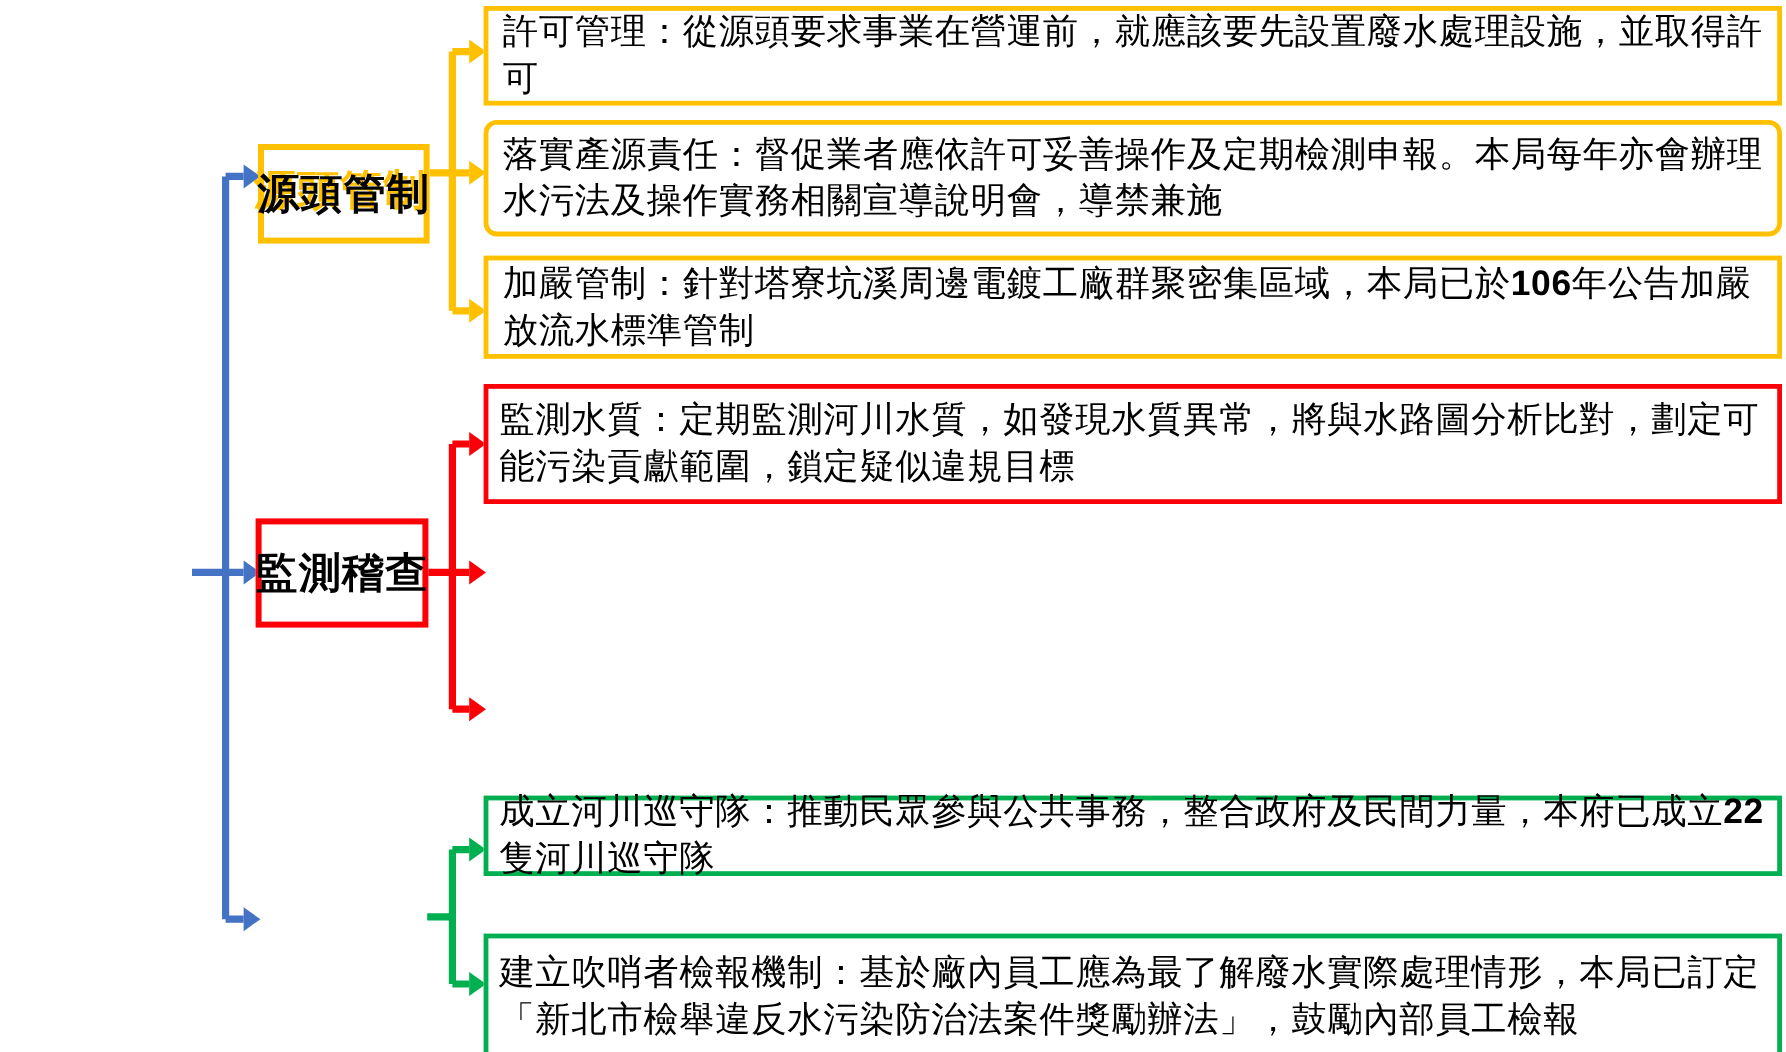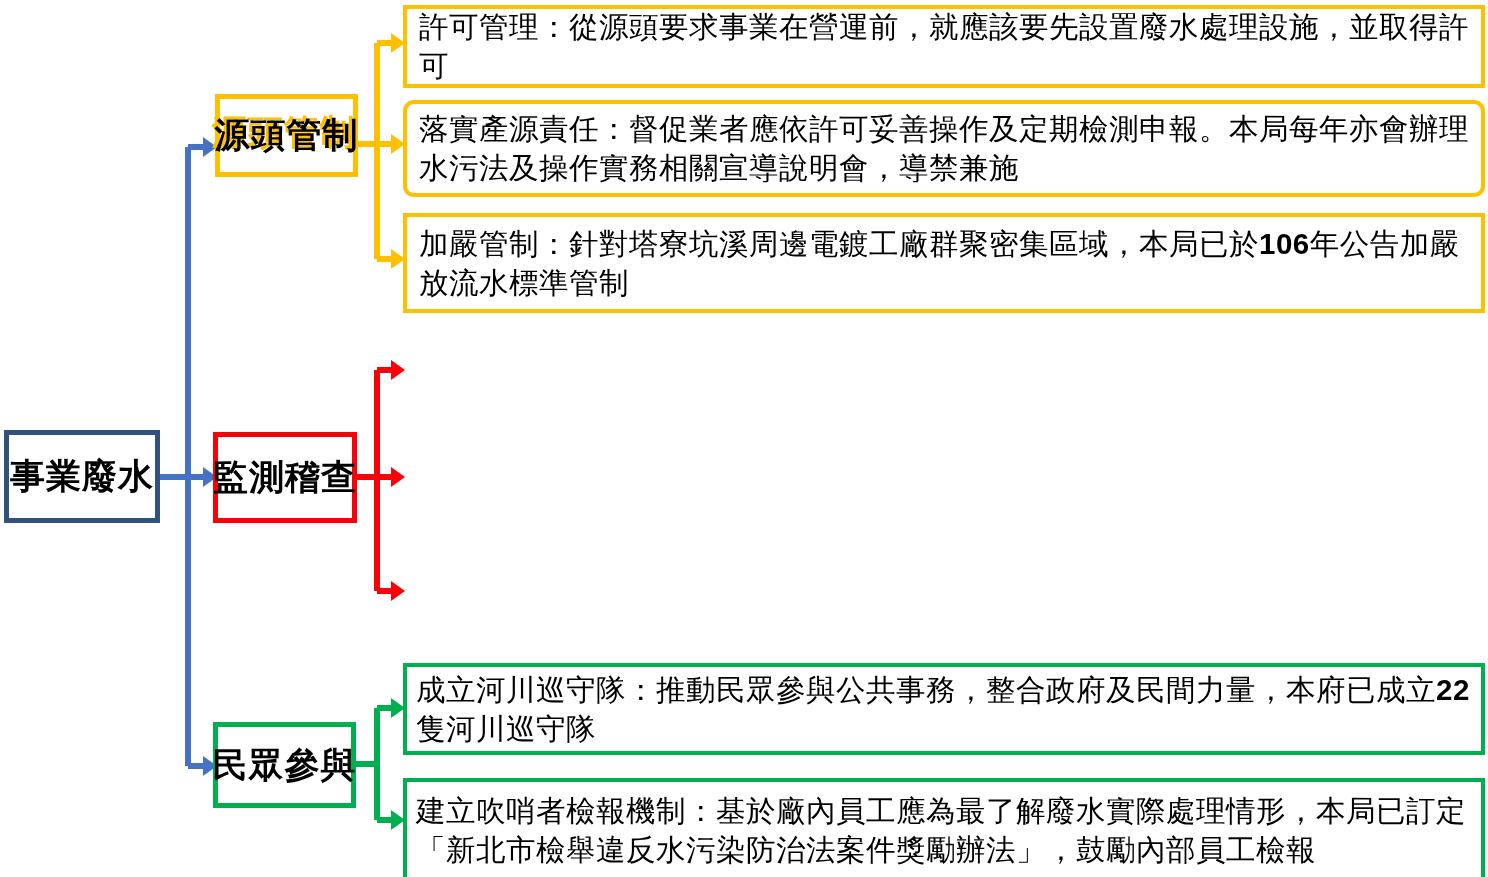--- a/index.html
+++ b/index.html
@@ -26,21 +26,21 @@
     position:absolute;
     background:#fff;
     display:flex;align-items:center;justify-content:center;
     box-sizing:border-box;
     font-weight:700;
     font-size:35px;
     letter-spacing:1px;
     white-space:nowrap;
   }
   #root-node{left:4px;top:430px;width:156px;height:93px;border:5px solid var(--root-border);}
-  #branch-node-0{left:215px;top:94px;width:143px;height:83px;border:5px solid var(--branch-yellow);}
+  #branch-node-0{left:215px;top:120px;width:143px;height:83px;border:5px solid var(--branch-yellow);}
   #branch-node-0 .node-label{text-shadow:-3px -3px 0 var(--branch-yellow);}
   #branch-node-1{left:213px;top:432px;width:144px;height:91px;border:5px solid var(--branch-red);}
   #branch-node-2{left:213px;top:722px;width:143px;height:86px;border:5px solid var(--branch-green);}
 
   .leaf{
     position:absolute;
     left:403px;width:1082px;
     background:#fff;
     box-sizing:border-box;
     border-width:4px;border-style:solid;
@@ -48,25 +48,25 @@
     font-size:29.5px;
     line-height:39px;
     padding:2px 9px;
     letter-spacing:0.5px;
   }
   .leaf.yellow{border-color:var(--branch-yellow);padding-left:12px;}
   .leaf.red{border-color:var(--branch-red);}
   .leaf.green{border-color:var(--branch-green);}
   #leaf-0{top:5px;height:83px;}
   #leaf-1{top:100px;height:97px;border-radius:11px;}
-  #leaf-2{top:213px;height:100px;}
+  #leaf-2{top:213px;height:86px;}
   #leaf-3{top:320px;height:100px;}
   #leaf-4{top:432px;height:93px;}
   #leaf-5{top:545px;height:95px;}
-  #leaf-6{top:663px;height:92px;}
+  #leaf-6{top:663px;height:67px;}
   #leaf-7{top:778px;height:106px;}
   .leaf b{font-family:"Liberation Sans","DejaVu Sans",sans-serif;font-weight:700;}
 </style>
 </head>
 <body>
 
 <div id="canvas">
 
   <svg id="connectors" viewBox="0 0 1488 877" xmlns="http://www.w3.org/2000/svg">
 
@@ -83,43 +83,40 @@
     <path class="stroke-red" d="M356 477 H377 M377 370 V591 M377 370 H391 M377 477 H391 M377 591 H391"></path>
     <polygon class="fill-red" points="391,360 391,380 405,370"></polygon>
     <polygon class="fill-red" points="391,467 391,487 405,477"></polygon>
     <polygon class="fill-red" points="391,581 391,601 405,591"></polygon>
 
     <path class="stroke-green" d="M356 764 H377 M377 708 V820 M377 708 H391 M377 820 H391"></path>
     <polygon class="fill-green" points="391,698 391,718 405,708"></polygon>
     <polygon class="fill-green" points="391,810 391,830 405,820"></polygon>
   </svg>
 
-  <div class="node" id="root-node">
-    <span class="node-label">事業廢水</span>
-  </div>
 
   <div class="node" id="branch-node-0">
     <span class="node-label">源頭管制</span>
   </div>
   <div class="node" id="branch-node-1">
     <span class="node-label">監測稽查</span>
-  </div>
-  <div class="node" id="branch-node-2">
-    <span class="node-label">民眾參與</span>
   </div>
 
   <div class="leaf yellow" id="leaf-0">
     <span><span>許可管理：從源頭要求事業在營運前，就應該要先設置廢水處理設施，並取得許可</span></span>
   </div>
   <div class="leaf yellow" id="leaf-1">
     <span><span>落實產源責任：督促業者應依許可妥善操作及定期檢測申報。本局每年亦會辦理水污法及操作實務相關宣導說明會，導禁兼施</span></span>
   </div>
   <div class="leaf yellow" id="leaf-2">
     <span><span>加嚴管制：針對塔寮坑溪周邊電鍍工廠群聚密集區域，本局已於</span><b>106</b><span>年公告加嚴放流水標準管制</span></span>
   </div>
+  <div class="leaf red" id="leaf-3">
+    <span><span>監測水質：定期監測河川水質，如發現水質異常，將與水路圖分析比對，劃定可能污染貢獻範圍，鎖定疑似違規目標</span></span>
+  </div>
   <div class="leaf green" id="leaf-6">
     <span><span>成立河川巡守隊：推動民眾參與公共事務，整合政府及民間力量，本府已成立</span><b>22</b><span>隻河川巡守隊</span></span>
   </div>
   <div class="leaf green" id="leaf-7">
     <span><span>建立吹哨者檢報機制：基於廠內員工應為最了解廢水實際處理情形，本局已訂定「新北市檢舉違反水污染防治法案件獎勵辦法」，鼓勵內部員工檢報</span></span>
   </div>
 
 </div>
 
 </body></html>

